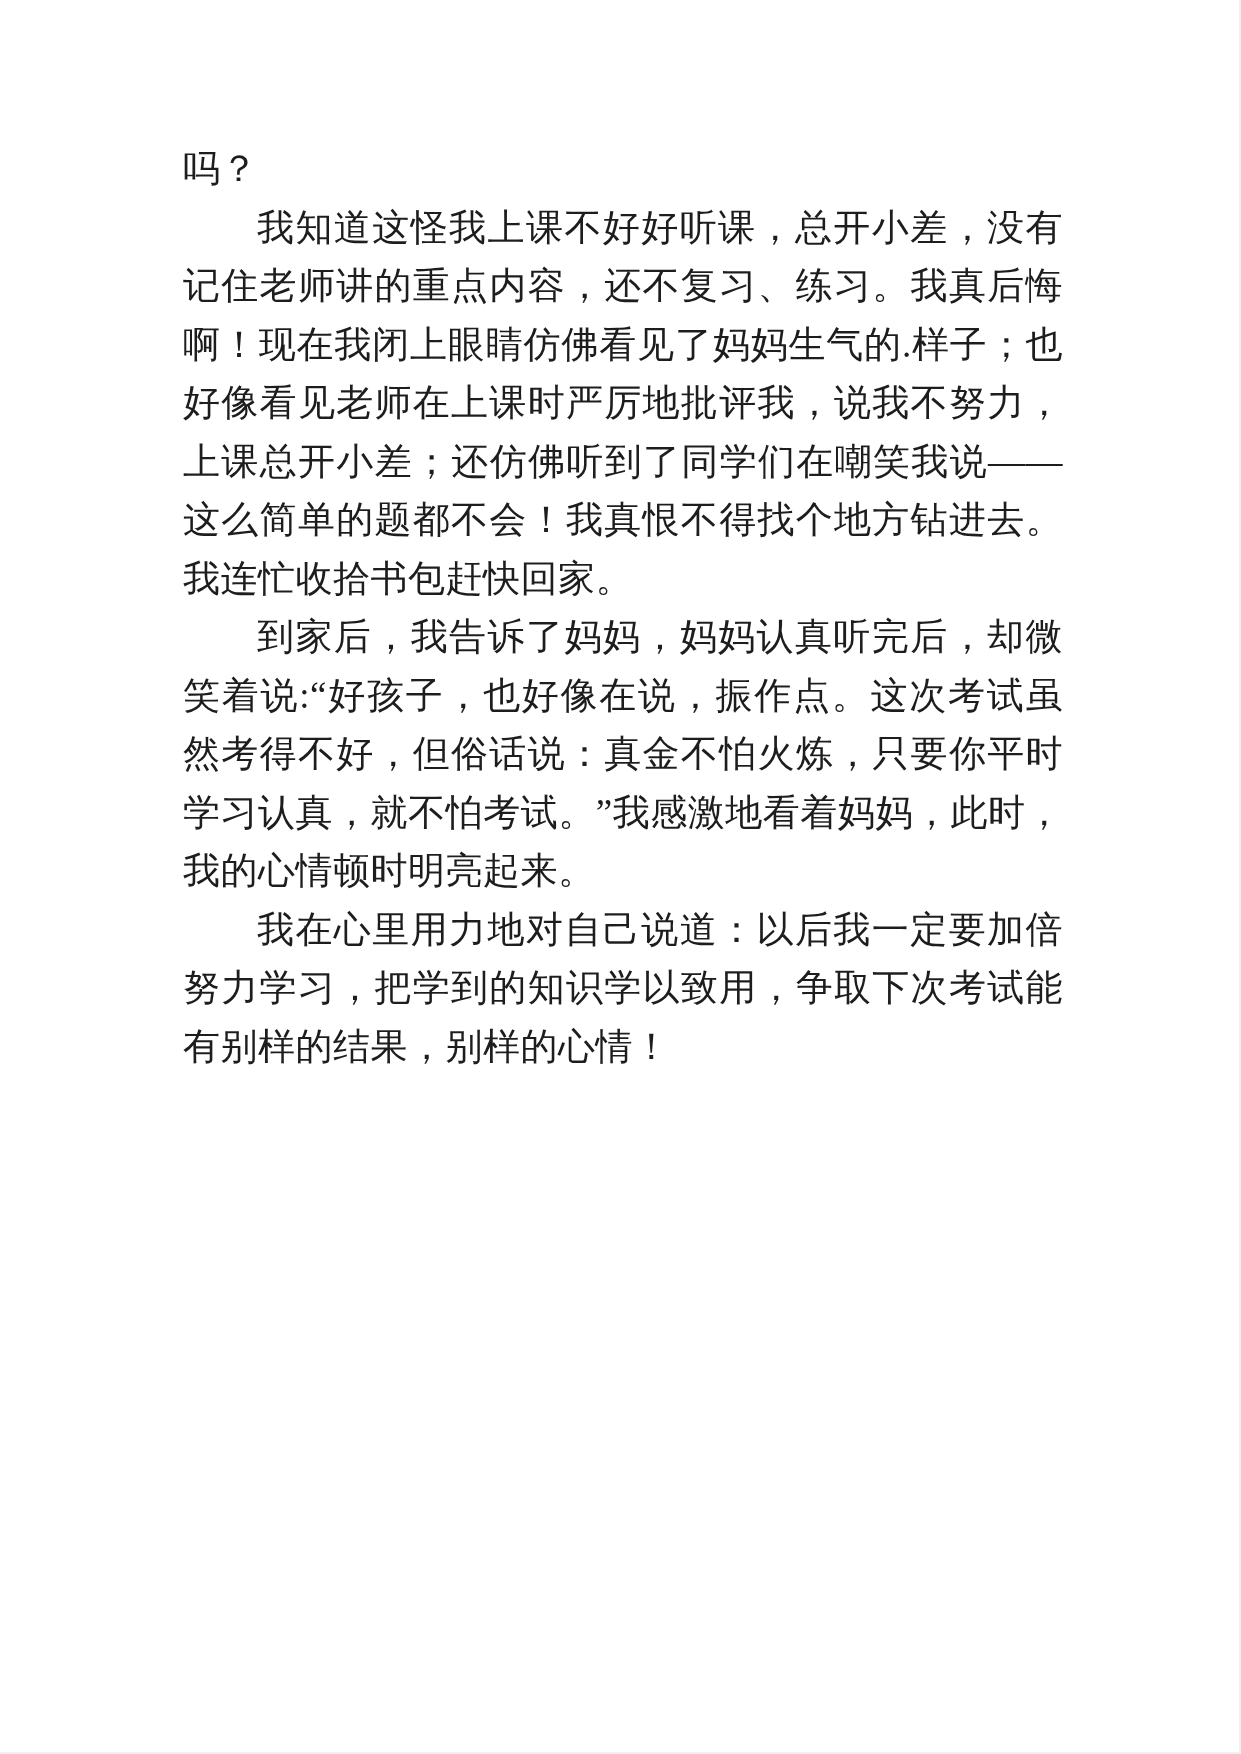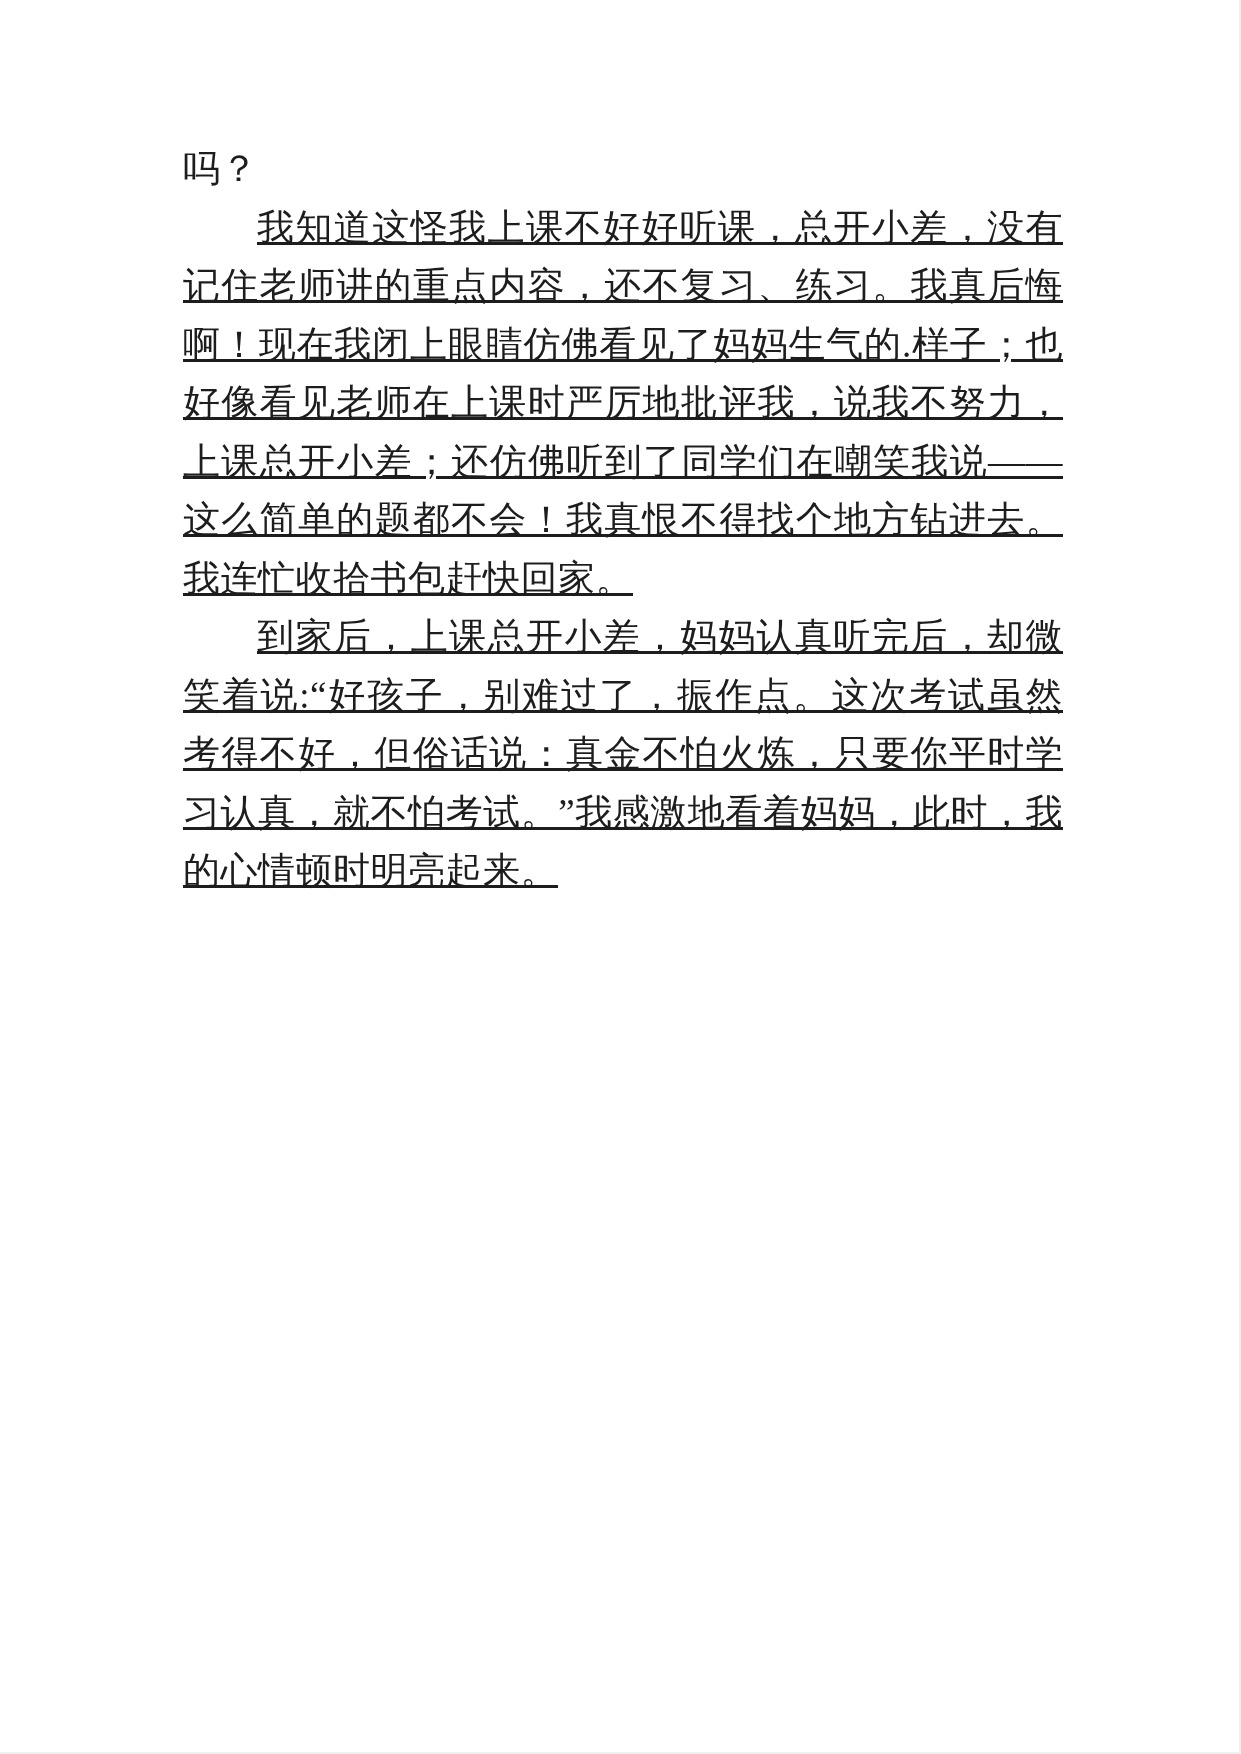--- a/index.html
+++ b/index.html
@@ -30,25 +30,25 @@
     text-justify: inter-ideograph;
     letter-spacing: 0.5px;
   }
   .textblock p {
     margin: 0;
     padding: 0;
     font-weight: 300;
   }
   .textblock p.indent {
     text-indent: 2em;
-    text-decoration: underline;
   }
 </style>
 </head>
 <body>
 
 <div class="page">
   <div class="textblock">
     <p>吗？</p>
     <p class="indent">我知道这怪我上课不好好听课，总开小差，没有记住老师讲的重点内容，还不复习、练习。我真后悔啊！现在我闭上眼睛仿佛看见了妈妈生气的.样子；也好像看见老师在上课时严厉地批评我，说我不努力，上课总开小差；还仿佛听到了同学们在嘲笑我说——这么简单的题都不会！我真恨不得找个地方钻进去。我连忙收拾书包赶快回家。</p>
-    <p class="indent">到家后，上课总开小差，妈妈认真听完后，却微笑着说:“好孩子，别难过了，振作点。这次考试虽然考得不好，但俗话说：真金不怕火炼，只要你平时学习认真，就不怕考试。”我感激地看着妈妈，此时，我的心情顿时明亮起来。</p>
+    <p class="indent">到家后，我告诉了妈妈，妈妈认真听完后，却微笑着说:“好孩子，也好像在说，振作点。这次考试虽然考得不好，但俗话说：真金不怕火炼，只要你平时学习认真，就不怕考试。”我感激地看着妈妈，此时，我的心情顿时明亮起来。</p>
+    <p class="indent">我在心里用力地对自己说道：以后我一定要加倍努力学习，把学到的知识学以致用，争取下次考试能有别样的结果，别样的心情！</p>
   </div>
 </div>
 
 </body></html>

